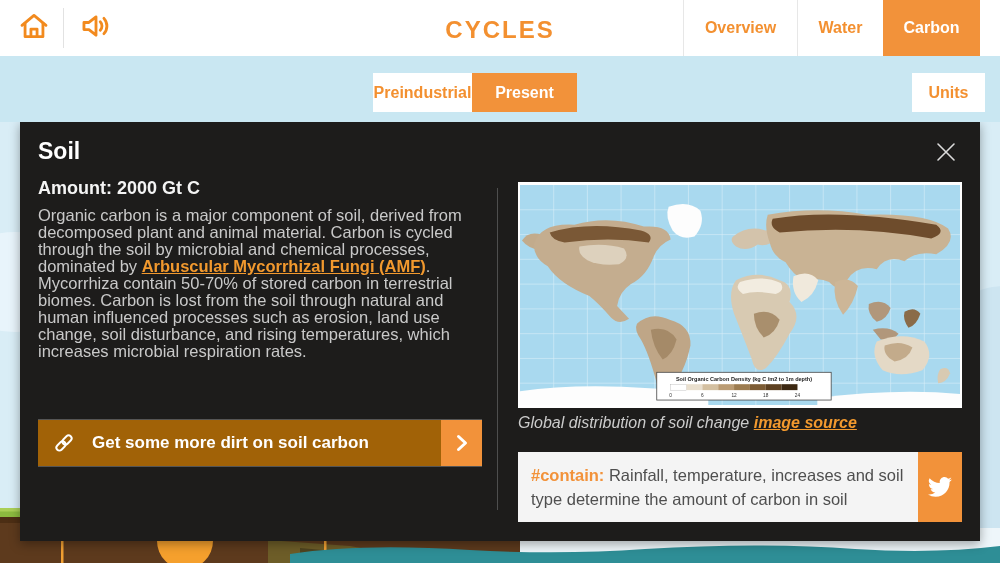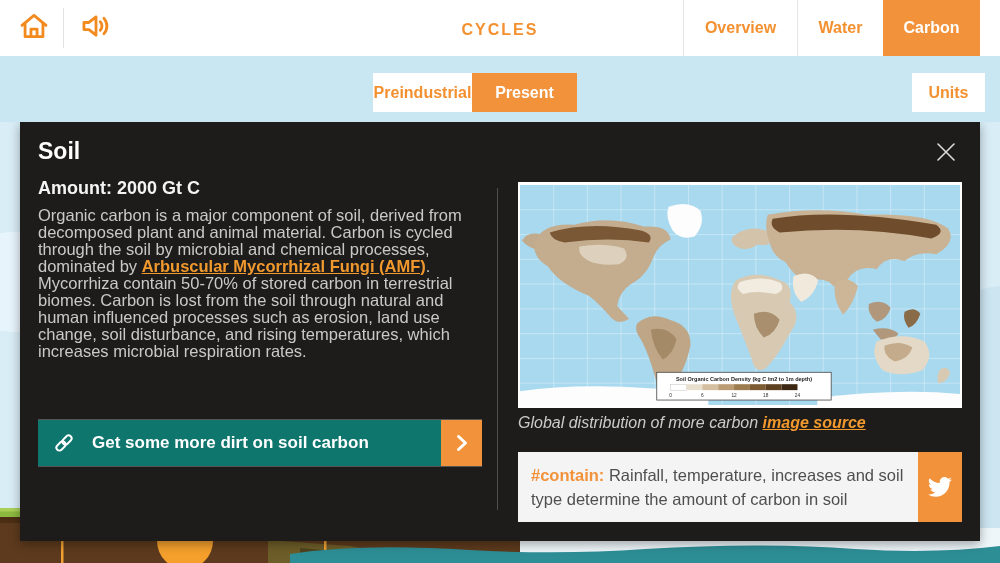--- a/index.html
+++ b/index.html
@@ -11,21 +11,21 @@
   .hill-right { position:absolute; right:-70px; top:290px; width:160px; height:320px; background:#cde5f1; transform:rotate(20deg); border-radius:50px; }
   .ground-svg { position:absolute; left:0; bottom:0; z-index:1; }
 
   
   .topbar { position:absolute; left:0; top:0; width:1000px; height:56px; background:#ffffff; z-index:6; }
   .icon-btn { position:absolute; top:0; height:56px; display:flex; align-items:center; justify-content:center; cursor:pointer; }
   .home-btn { left:10px; width:48px; }
   .audio-btn { left:70px; width:52px; }
   .topbar .vsep { position:absolute; left:63px; top:8px; width:1px; height:40px; background:#e2e2e2; }
   .cycles-title { position:absolute; left:0; top:0; width:1000px; height:60px; display:flex; align-items:center; justify-content:center;
-                  color:#f39030; font-size:16px; font-weight:600; letter-spacing:2px; pointer-events:none; }
+                  color:#f39030; font-size:24px; font-weight:600; letter-spacing:2px; pointer-events:none; }
   .tab { position:absolute; top:0; height:56px; display:flex; align-items:center; justify-content:center;
          font-size:16px; font-weight:600; color:#f39030; background:#fff; border-left:1px solid #e7e7e7; cursor:pointer; }
   .tab.t0 { left:683px; width:114px; }
   .tab.t1 { left:797px; width:86px; }
   .tab.t2 { left:883px; width:97px; border-left:none; }
   .tab.active { background:#f2923a; color:#ffffff; }
 
   
   .bluebar { position:absolute; left:0; top:56px; width:1000px; height:66px; background:#c9e7f2; z-index:6; }
   .pill { position:absolute; top:17px; height:39px; display:flex; align-items:center; justify-content:center;
@@ -37,21 +37,21 @@
   .units { left:912px; width:73px; }
 
   
   .panel { position:absolute; left:20px; top:122px; width:960px; height:419px; background:#1d1c1b; z-index:5;
            box-shadow:0 3px 10px rgba(0,0,0,.35); color:#fff; }
   .close-x { position:absolute; right:14px; top:12px; width:40px; height:40px; display:flex; align-items:center; justify-content:center; cursor:pointer; }
   .panel-title { position:absolute; left:18px; top:16px; font-size:23px; font-weight:700; color:#ffffff; }
   .amount { position:absolute; left:18px; top:56px; font-size:18px; font-weight:700; color:#f4f4f4; }
   .body-text { position:absolute; left:18px; top:85px; width:445px; font-size:16.5px; line-height:17px; color:#c9c9c9; }
   .body-text a, .cap a { color:#f2992e; text-decoration:underline; font-weight:600; cursor:pointer; }
-  .more-row { position:absolute; left:18px; top:297px; width:444px; height:48px; background:#0f766e;
+  .more-row { position:absolute; left:18px; top:297px; width:444px; height:48px; background:#a16207;
               border-top:1px solid #555; border-bottom:1px solid #555; display:flex; align-items:center; cursor:pointer; }
   .more-row .chain { margin-left:14px; display:flex; }
   .more-row .lbl { margin-left:16px; font-size:17px; font-weight:700; color:#fff; flex:1; }
   .more-row .go { width:41px; height:46px; background:#f2923a; display:flex; align-items:center; justify-content:center; }
   .vdivider { position:absolute; left:477px; top:66px; width:1px; height:322px; background:#4e4e4e; }
 
   .map-wrap { position:absolute; left:498px; top:60px; width:444px; height:226px; background:#fff; padding:2px; }
   .cap { position:absolute; left:498px; top:292px; width:444px; font-size:16px; font-style:italic; color:#cbcbcb; }
   .ecofact { position:absolute; left:498px; top:330px; width:444px; height:70px; background:#f4f4f4; display:flex; }
   .ecofact .txt { flex:1; padding:11px 10px 0 13px; font-size:16.5px; line-height:24px; color:#4f4f4f; }
@@ -205,21 +205,21 @@
             <text x="152" y="213.5">0</text>
             <text x="184" y="213.5">6</text>
             <text x="216" y="213.5">12</text>
             <text x="248" y="213.5">18</text>
             <text x="280" y="213.5">24</text>
           </g>
         </g>
       </svg>
     </div>
 
-    <div class="cap"><span>Global distribution of more carbon </span><a>image source</a></div>
+    <div class="cap"><span>Global distribution of soil change </span><a>image source</a></div>
 
     <div class="ecofact">
       <div class="txt"><span class="tag">#contain:</span><span> Rainfall, temperature, increases and soil type determine the amount of carbon in soil</span></div>
       <div class="tweet-btn">
         <svg width="24" height="24" viewBox="0 0 24 24">
           <path fill="#ffffff" d="M23.95 4.57a10 10 0 01-2.82.77 4.96 4.96 0 002.16-2.72c-.95.56-2.01.96-3.13 1.18A4.92 4.92 0 0016.6 2c-2.72 0-4.92 2.2-4.92 4.92 0 .39.04.76.12 1.12A13.98 13.98 0 011.64 3.16a4.92 4.92 0 001.52 6.57 4.9 4.9 0 01-2.23-.61v.06c0 2.38 1.7 4.37 3.95 4.83a4.96 4.96 0 01-2.22.08 4.93 4.93 0 004.6 3.42A9.87 9.87 0 010 19.54a13.94 13.94 0 007.55 2.21c9.06 0 14.01-7.5 14.01-14.01 0-.21 0-.42-.02-.63A10.02 10.02 0 0024 4.59z"></path>
         </svg>
       </div>
     </div>
   </div>

